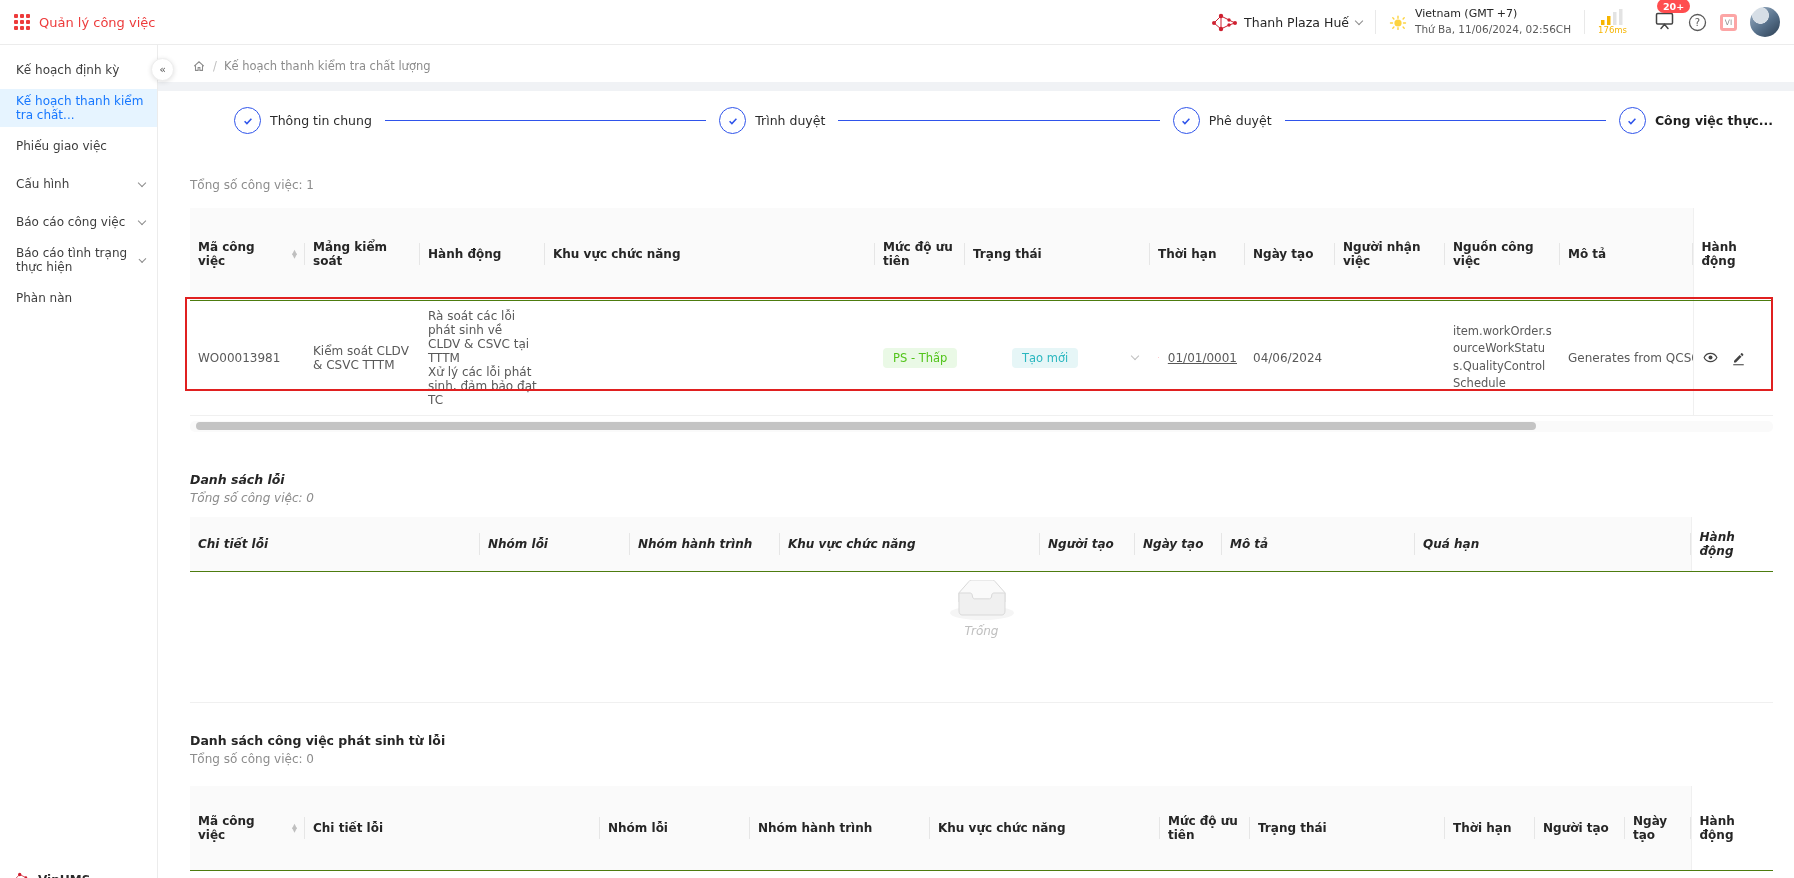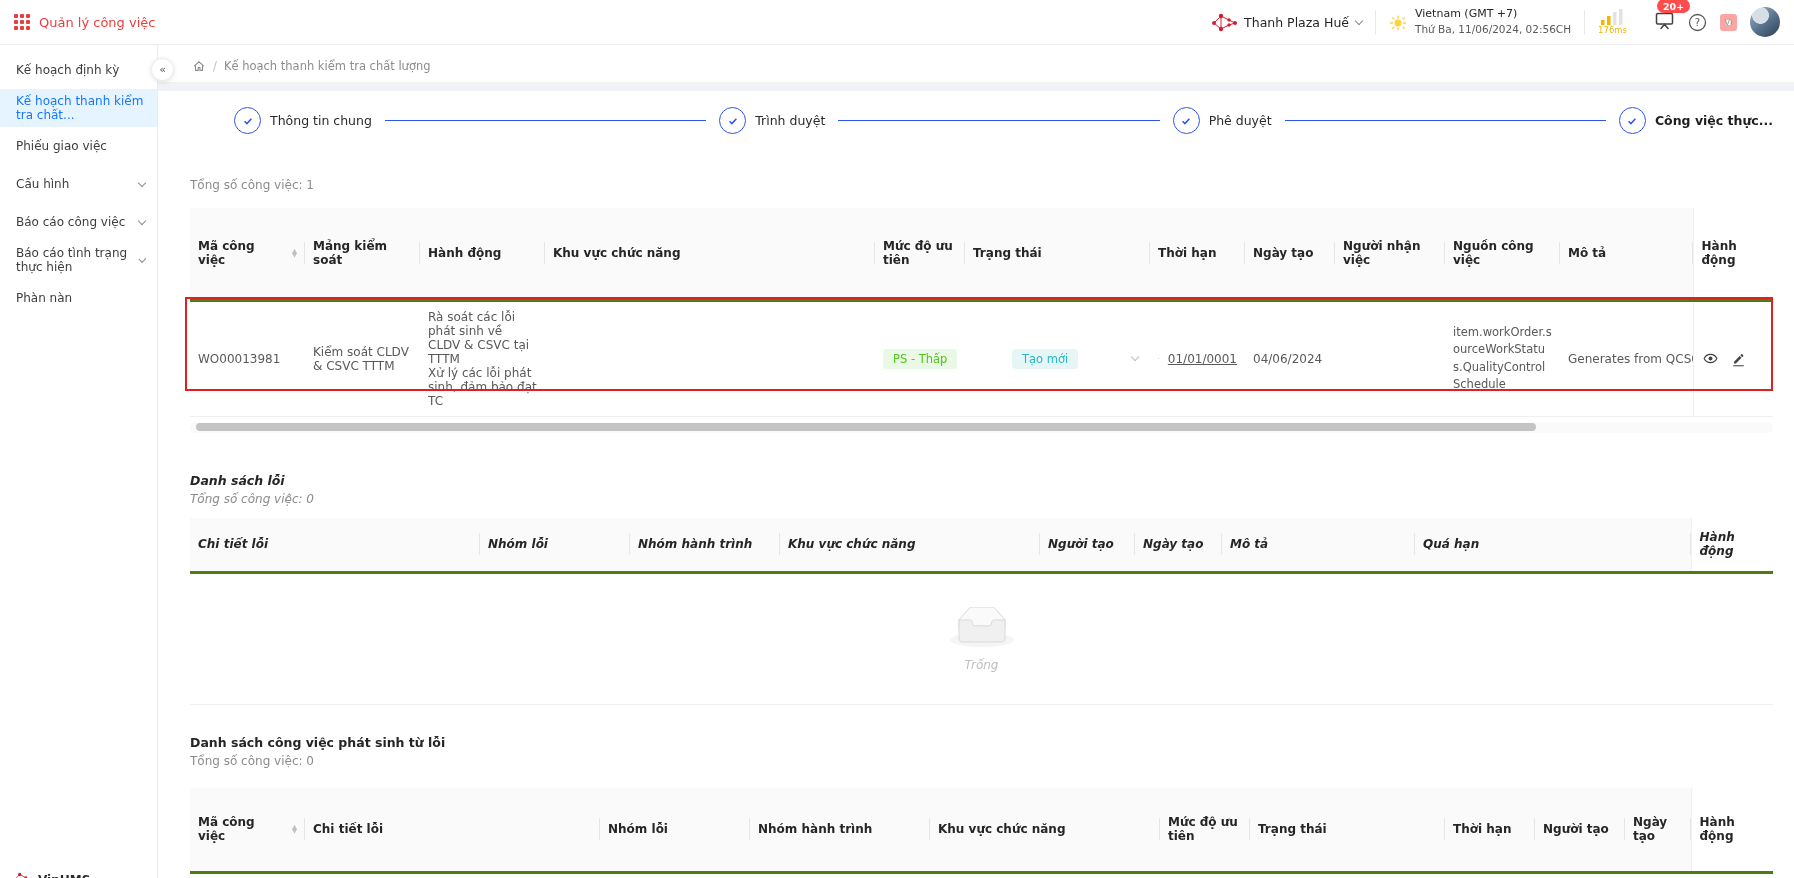--- a/index.html
+++ b/index.html
@@ -19,21 +19,21 @@
           transform:rotate(45deg); display:inline-block; margin-top:-3px; }
   .tz { display:flex; align-items:center; gap:8px; }
   .tz-lines { font-size:11px; color:#262626; line-height:1.45; }
   .tz-lines .sub { font-size:10.5px; color:#595959; }
   .latency { display:flex; flex-direction:column; align-items:center; line-height:1; }
   .latency-label { font-size:8.5px; color:#f7b500; margin-top:1px; }
   .bell-wrap { position:relative; margin-left:14px; cursor:pointer; }
   .notif-badge { position:absolute; top:-11px; left:3px; background:#ff4d4f; color:#fff; font-size:9.5px;
                  font-weight:bold; padding:1.5px 6px; border-radius:7px; white-space:nowrap; }
   .icon-btn { cursor:pointer; display:flex; align-items:center; }
-  .lang-box { width:17px; height:17px; border:6px solid #fca5a5; border-radius:3px; font-size:7.5px;
+  .lang-box { width:17px; height:17px; border:3px solid #fca5a5; border-radius:3px; font-size:7.5px;
               color:#8c8c8c; display:flex; align-items:center; justify-content:center; cursor:pointer; }
   .avatar { width:30px; height:30px; border-radius:50%; cursor:pointer;
             background:radial-gradient(circle at 35% 28%, #d6dee6 0 28%, rgba(0,0,0,0) 30%),
                        linear-gradient(140deg,#9fb3c8 0%, #56708a 55%, #2c3e52 100%); }
 
   
   .layout { display:flex; height:833px; position:relative; background:#fff; }
   .sidebar { width:158px; flex-shrink:0; border-right:1px solid #ececec; position:relative; background:#fff; overflow:hidden; }
   .menu { padding-top:6px; }
   .menu-item { height:38px; display:flex; align-items:center; justify-content:space-between;
@@ -65,21 +65,21 @@
   .step-line { flex:1; height:1.6px; background:#2f54eb; margin:0 13px; }
 
   
   .section-title { font-size:12.5px; font-weight:700; color:#262626; }
   .section-sub { font-size:12px; color:#8c8c8c; margin-top:4px; }
   .sec1 { margin-top:44px; } .sec2 { margin-top:40px;font-style:italic; } .sec3 { margin-top:30px; }
 
   
   table { border-collapse:collapse; table-layout:fixed; width:1583px; font-size:12px; }
   th { background:#fafafa; font-weight:600; color:#262626; text-align:left; padding:8px 8px;
-       vertical-align:middle; position:relative; border-bottom:3px solid #4d7c0f; }
+       vertical-align:middle; position:relative; border-bottom:1px solid #4d7c0f; }
   th:not(:last-child)::after { content:""; position:absolute; right:0; top:50%; transform:translateY(-50%);
        width:1px; height:22px; background:#e6e6e6; }
   td { padding:8px 8px; color:#595959; vertical-align:middle; border-bottom:1px solid #f0f0f0; }
   .t1 th { height:92px; }
   .t1 td { height:86px; }
   .t2 th { height:55px; }
   .t3 th { height:84px; }
   th.fixed, td.fixed { background:#fff; border-left:1px solid #f0f0f0; }
   th.fixed::after { display:none; }
   .th-flex { display:flex; align-items:center; gap:6px; }
@@ -97,21 +97,21 @@
   .deadline-cell { display:flex; align-items:center; gap:9px; white-space:nowrap;text-decoration:underline; }
   .cell-source { word-break:break-all; font-size:11.5px; line-height:1.5; }
   .cell-desc { white-space:nowrap; overflow:hidden; }
   .row-actions { display:flex; align-items:center; gap:12px; }
   .row-actions .icon-btn svg { display:block; }
 
   .hscroll { width:1583px; height:11px; background:#fafafa; margin-top:5px; position:relative; border-radius:5px; }
   .hscroll-thumb { position:absolute; left:6px; top:1.5px; height:8px; width:1340px; background:#c4c4c4; border-radius:4px; cursor:pointer; }
 
   .empty-body td { border-bottom:1px solid #f0f0f0; }
-  .empty-state { height:114px; display:flex; flex-direction:column; align-items:center; justify-content:center; gap:10px; }
+  .empty-state { height:114px; display:flex; flex-direction:column; align-items:center; justify-content:flex-start; gap:3px; }
   .empty-label { font-size:12px; color:#bfbfbf; }
 </style>
 </head>
 <body>
 
 <header class="topbar">
   <div class="topbar-left">
     <span class="grid-icon">
         <i></i>
         <i></i>

